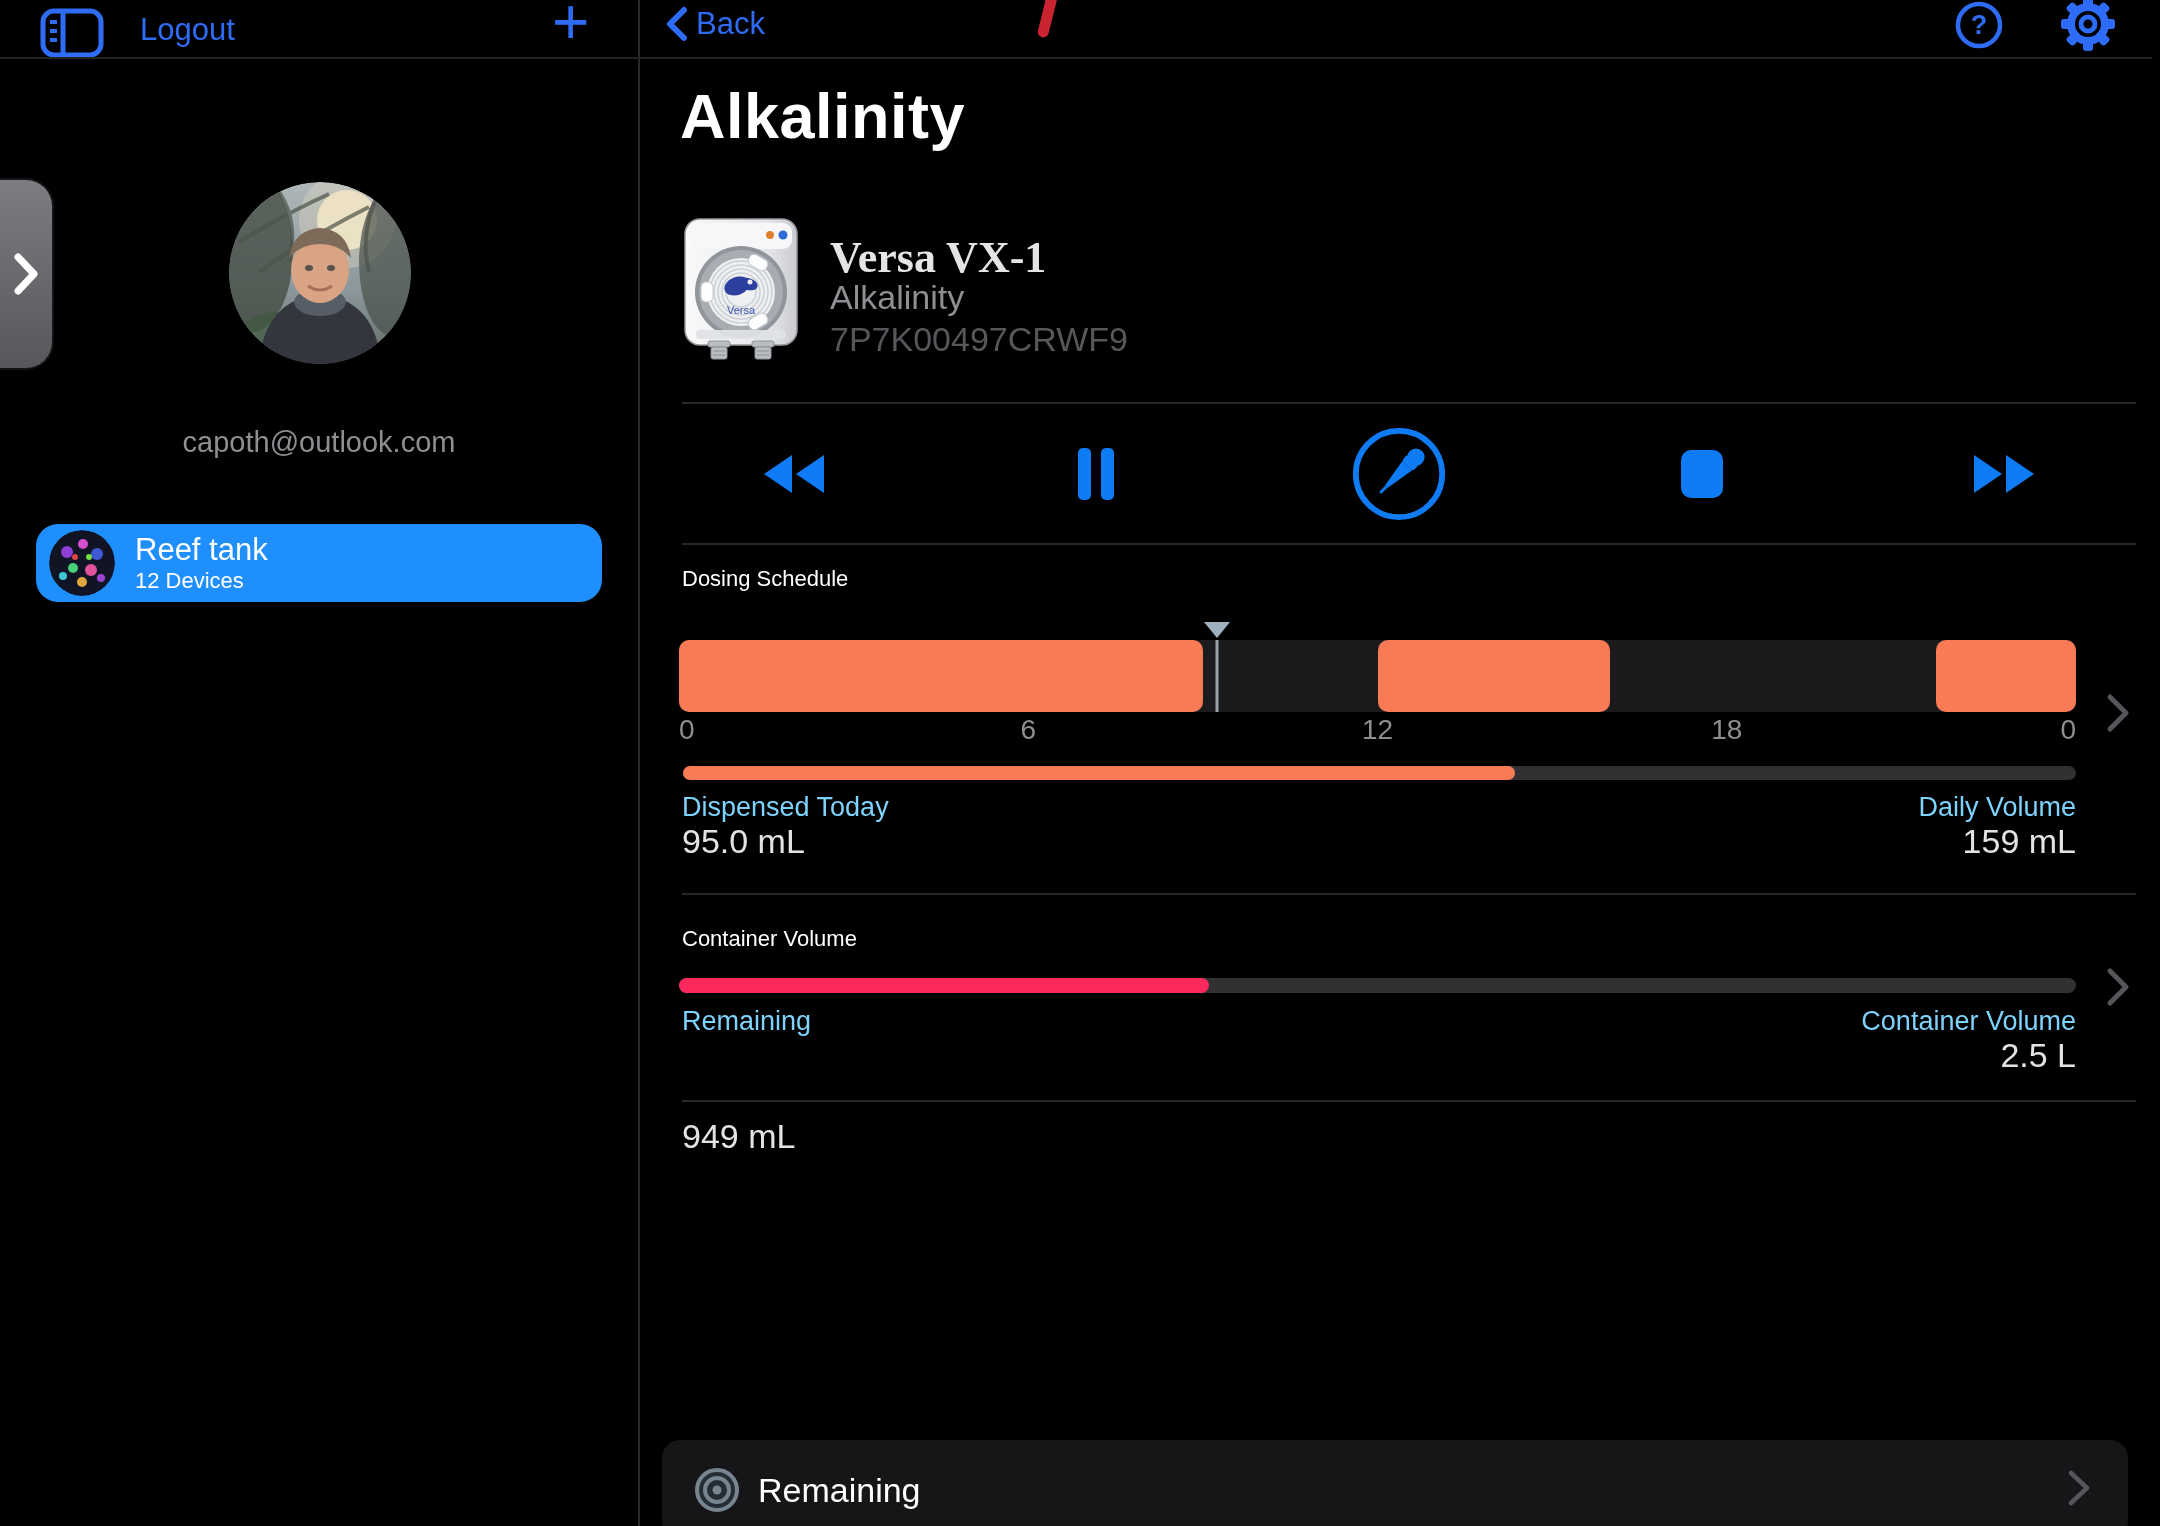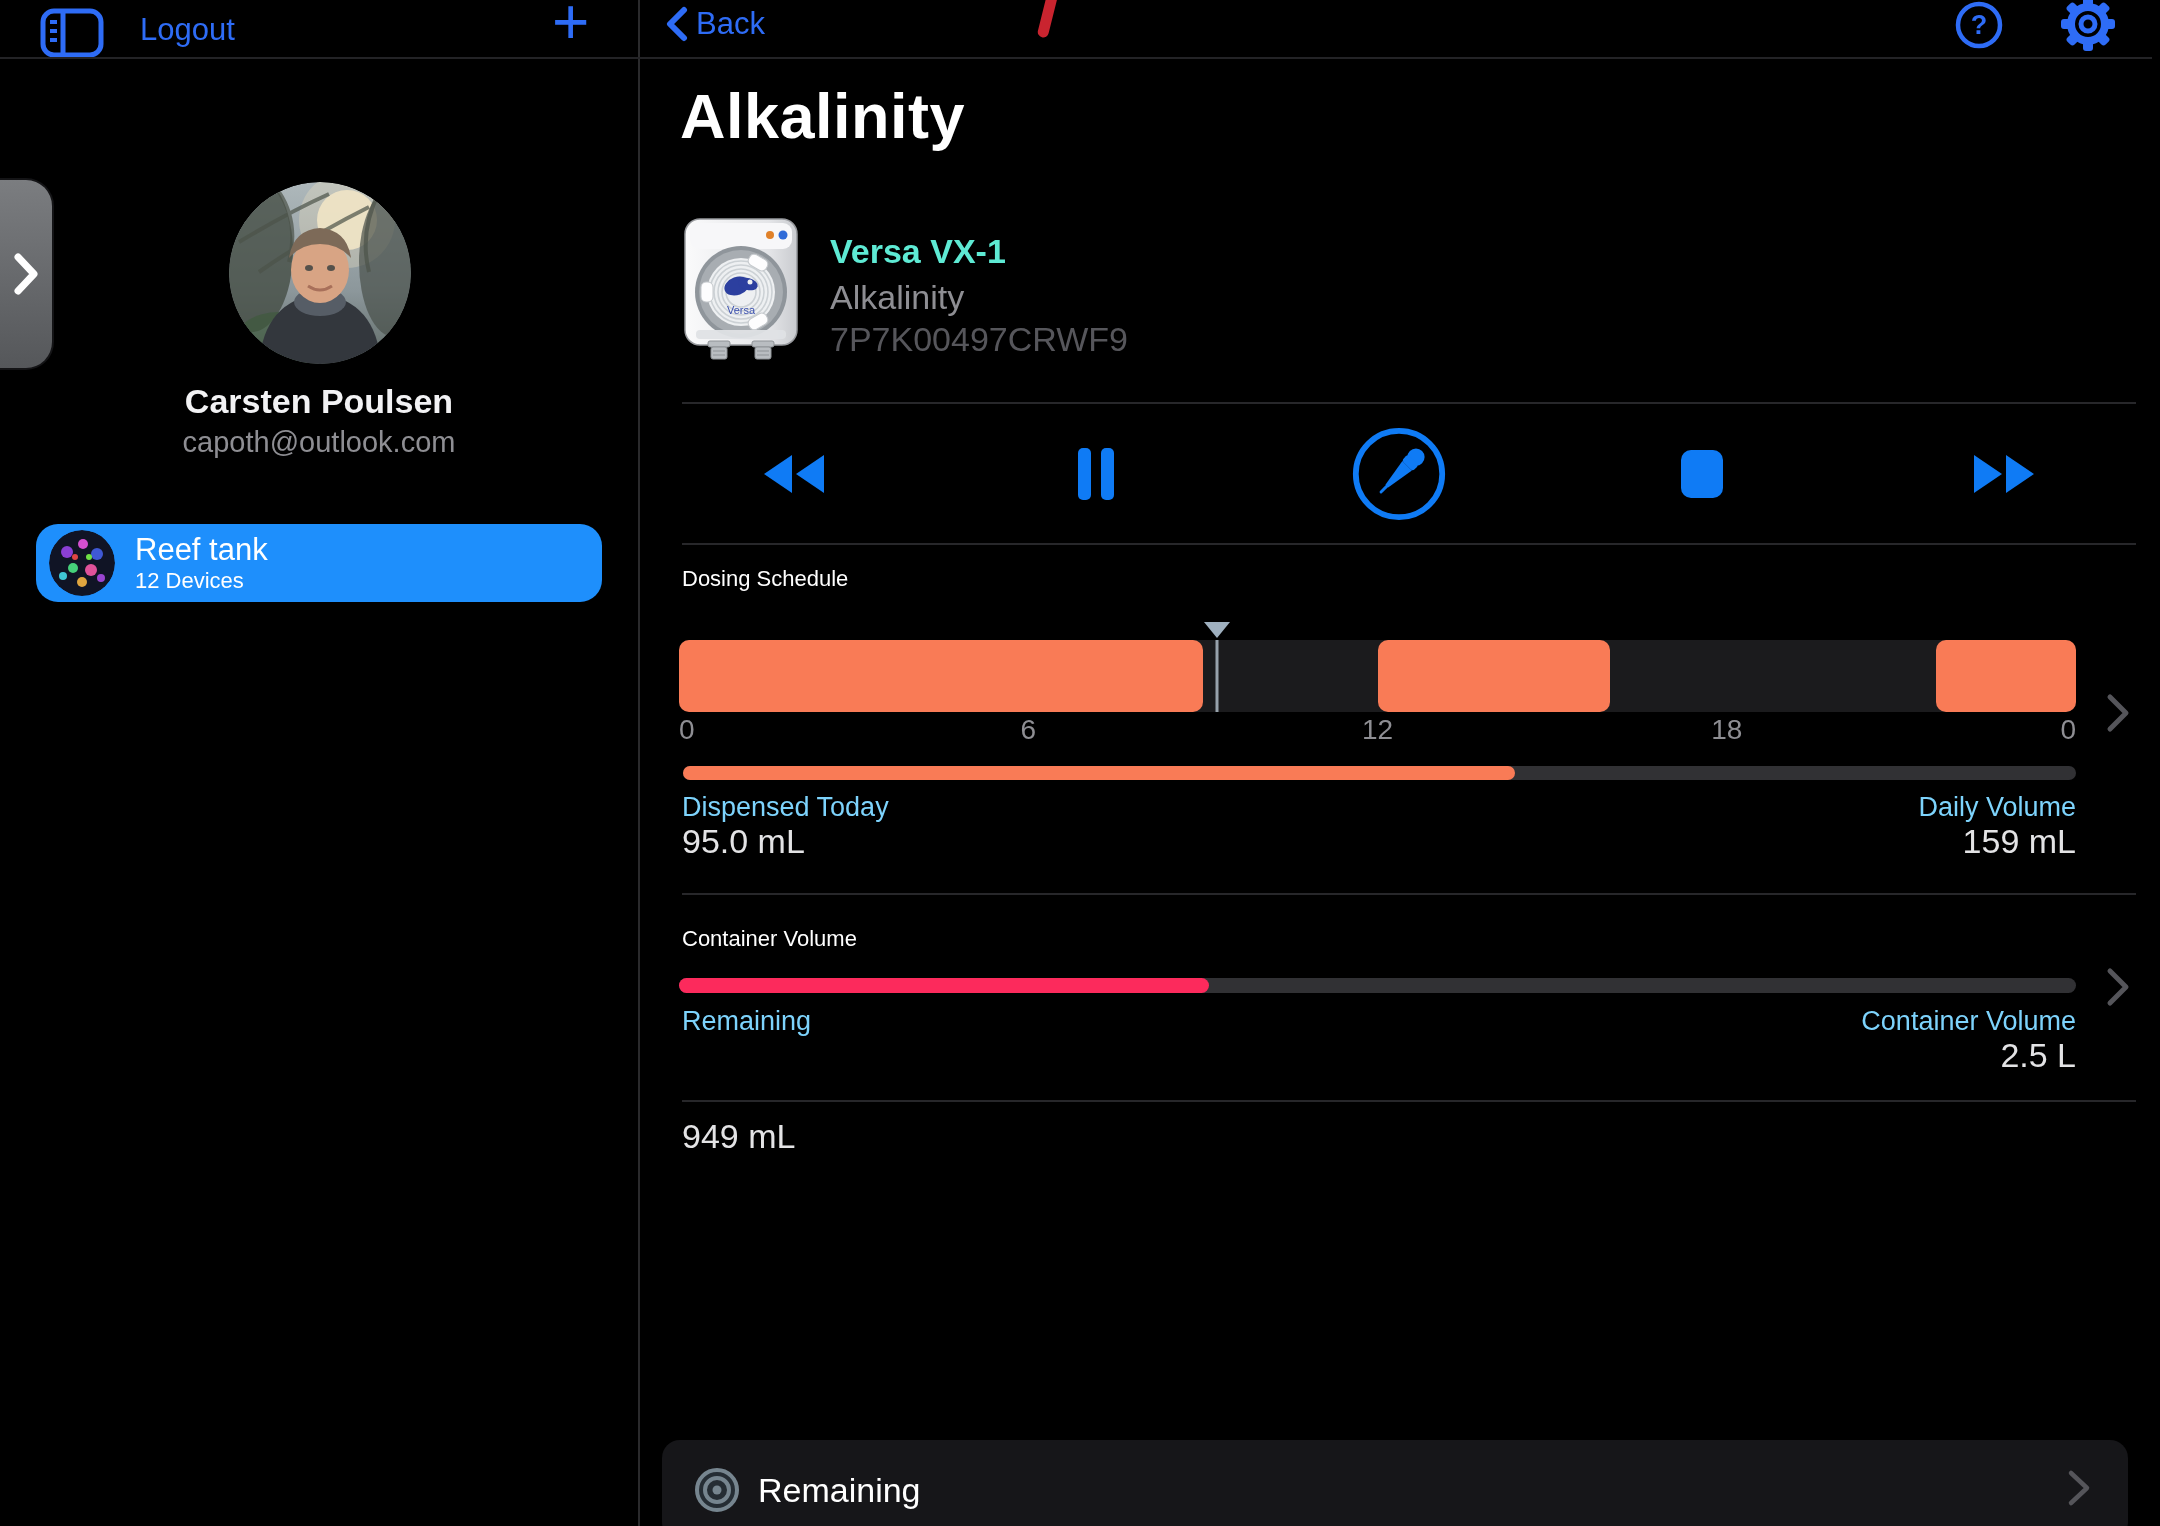--- a/index.html
+++ b/index.html
@@ -26,21 +26,21 @@
   .tank-name{font-size:31px;color:#fff;line-height:36px;}
   .tank-devices{font-size:22px;color:#fff;line-height:26px;}
   
   .back-btn{left:666px;top:6px;display:flex;align-items:center;gap:8px;font-size:31px;}
   .red-mark{left:1042px;top:-8px;width:11px;height:46px;border-radius:6px;background:#c9242f;transform:rotate(14deg);}
   .help-btn{left:1954px;top:0px;}
   .gear-btn{left:2060px;top:-4px;}
   
   .page-title{left:680px;top:80px;font-size:63px;font-weight:700;letter-spacing:.5px;}
   .pump{left:682px;top:214px;}
-  .dev-name{left:830px;top:232px;font-size:34px;font-weight:700;color:#5eead4;}
+  .dev-name{left:830px;top:232px;font-size:44px;font-weight:700;color:#e5e5e5;font-family:Liberation Serif, serif;}
   .dev-mode{left:830px;top:278px;font-size:34px;color:#8e8e93;}
   .dev-serial{left:830px;top:320px;font-size:34px;color:#56565b;}
   
   .ctrl{position:absolute;top:426px;width:96px;height:96px;display:flex;align-items:center;justify-content:center;}
   
   .section-title{font-size:22px;font-weight:500;color:#fff;}
   .sched-track{left:679px;top:640px;width:1397px;height:72px;border-radius:10px;background:#1b1b1d;}
   .seg{position:absolute;top:0;height:100%;border-radius:10px;}
   .marker-line{position:absolute;top:0;width:3px;height:100%;background:#97a2ab;transform:translateX(-50%);}
   .marker-tri{position:absolute;top:-18px;width:0;height:0;transform:translateX(-50%);
@@ -105,21 +105,20 @@
           <path d="M30 182 Q35 118 91 112 Q147 118 152 182 Z" fill="#33373d"></path>
           <ellipse cx="91" cy="120" rx="26" ry="14" fill="#565d66"></ellipse>
           <ellipse cx="91" cy="88" rx="29" ry="33" fill="#d8a484"></ellipse>
           <path d="M60 76 Q64 48 91 46 Q118 48 122 76 Q110 62 91 62 Q72 62 60 76 Z" fill="#7d6a58"></path>
           <ellipse cx="80" cy="86" rx="4" ry="3" fill="#55514b"></ellipse>
           <ellipse cx="102" cy="86" rx="4" ry="3" fill="#55514b"></ellipse>
           <path d="M79 104 Q91 112 103 104" stroke="#a8705a" stroke-width="3" fill="none"></path>
         </g>
       </svg>
     </div>
-    <div class="abs user-name">Carsten  Poulsen</div>
     <div class="abs user-email">capoth@outlook.com</div>
 
     <div class="abs tank-row">
       <div class="tank-thumb">
         <svg width="66" height="66" viewBox="0 0 66 66">
           <circle cx="33" cy="33" r="33" fill="#101425"></circle>
           <circle cx="18" cy="22" r="6" fill="#8b3fd4"></circle>
             <circle cx="34" cy="14" r="5" fill="#d44fd0"></circle>
           <circle cx="48" cy="24" r="6" fill="#3f58d4"></circle>
             <circle cx="24" cy="38" r="5" fill="#45d07a"></circle>

